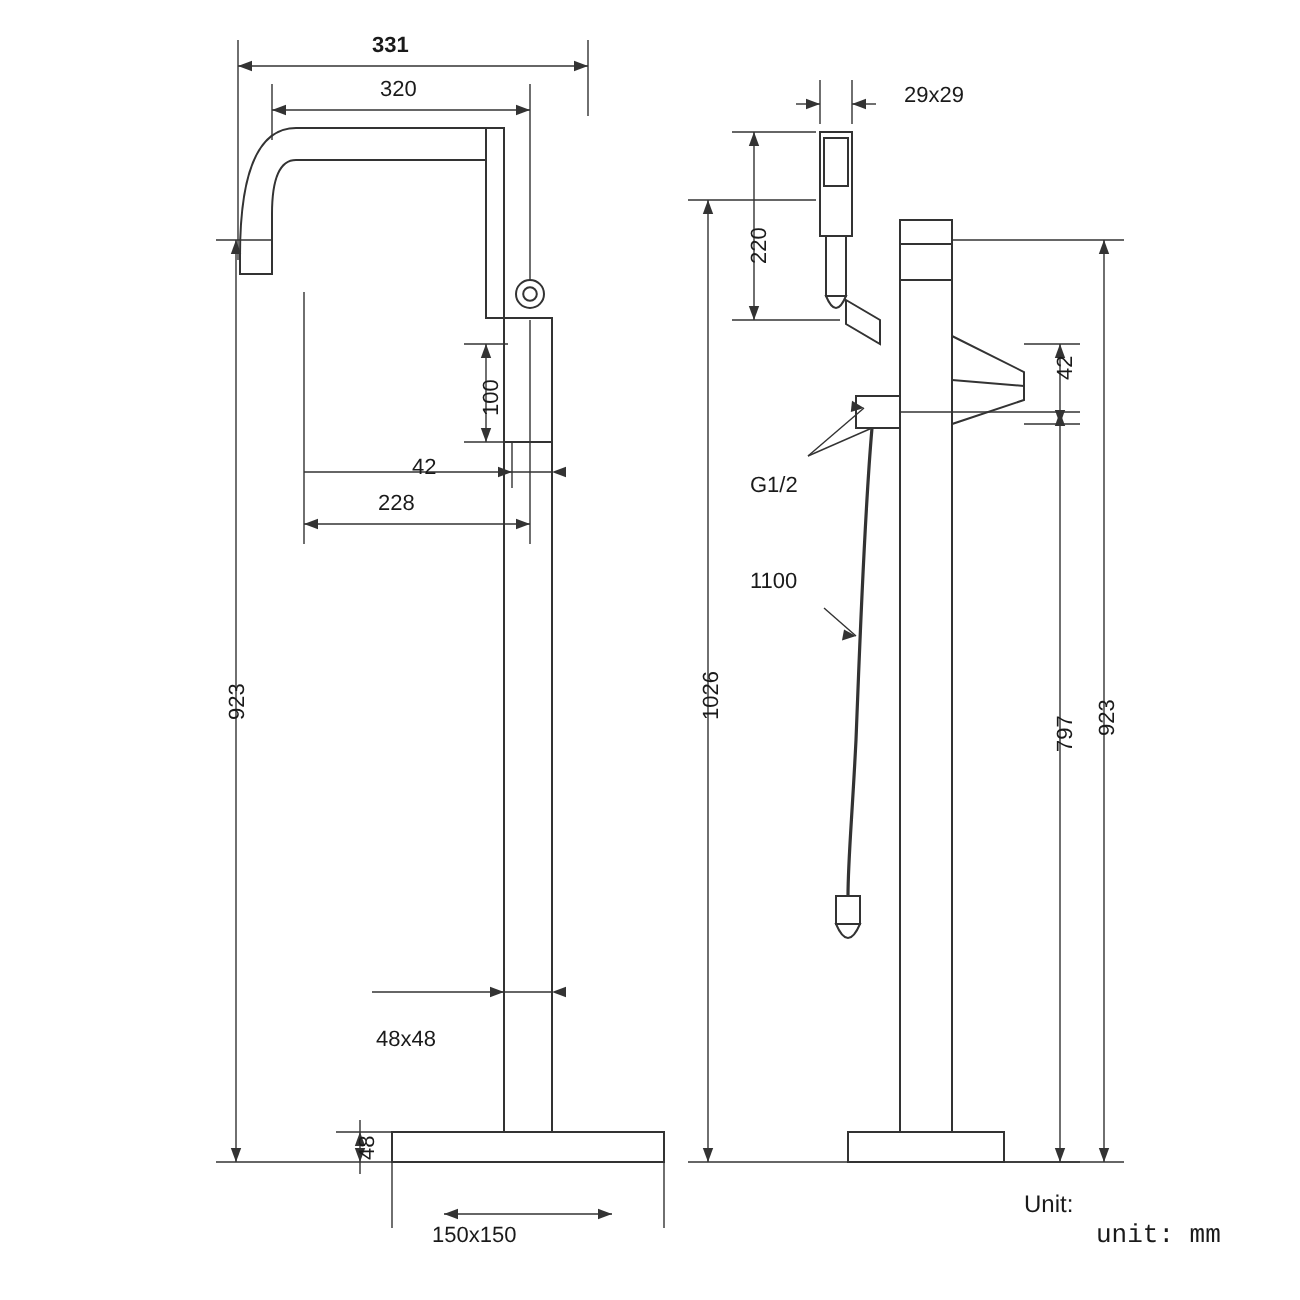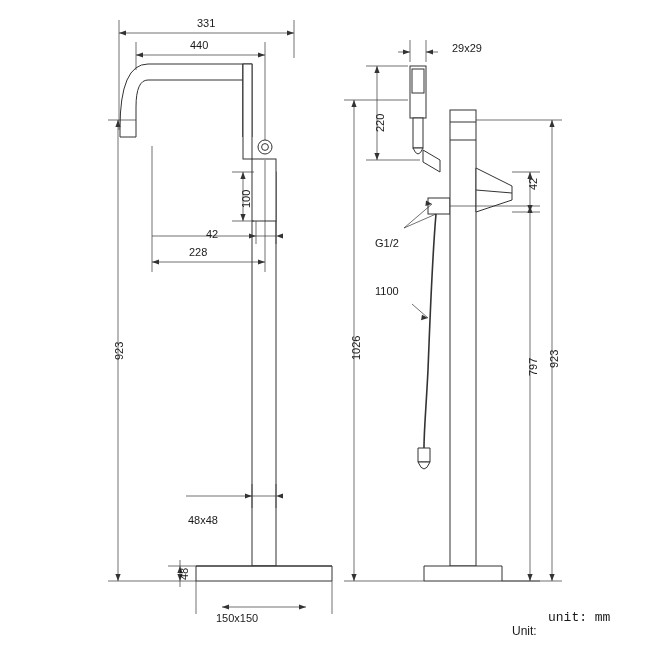--- a/index.html
+++ b/index.html
@@ -185,35 +185,35 @@
       <path d="M552,120 l-2.6,7 5.2,0 z"></path>
           <path d="M552,581 l-2.6,-7 5.2,0 z"></path>
       <path d="M530,206 l-2.6,7 5.2,0 z"></path>
           <path d="M530,581 l-2.6,-7 5.2,0 z"></path>
       <path d="M432,204 l-6,-3.6 -0.6,5.6 z"></path>
       <path d="M428,318 l-6,-3.2 -1,5.4 z"></path>
     </g>
   </g>
 </svg>
 
-<span class="dimtext" style="left:197px;top:17px;">331</span>
-<span class="dimtext" style="left:190px;top:39px;">440</span>
+<span class="dimtext" style="left:186px;top:17px;font-weight:bold;">331</span>
+<span class="dimtext" style="left:190px;top:39px;">320</span>
 <span class="dimtext vtext" style="left:240px;top:208px;">100</span>
 <span class="dimtext" style="left:206px;top:228px;">42</span>
 <span class="dimtext" style="left:189px;top:246px;text-align:right;">228</span>
 <span class="dimtext vtext" style="left:113px;top:360px;">923</span>
 <span class="dimtext" style="left:188px;top:482px;margin-top:32px;">48x48</span>
 <span class="dimtext vtext" style="left:178px;top:580px;">48</span>
 <span class="dimtext" style="left:216px;top:612px;">150x150</span>
 
 <span class="dimtext" style="left:452px;top:42px;">29x29</span>
 <span class="dimtext vtext" style="left:374px;top:132px;">220</span>
 <span class="dimtext vtext" style="left:527px;top:190px;">42</span>
 <span class="dimtext" style="left:375px;top:237px;">G1/2</span>
 <span class="dimtext" style="left:375px;top:285px;">1100</span>
 <span class="dimtext vtext" style="left:350px;top:360px;">1026</span>
 <span class="dimtext vtext" style="left:548px;top:368px;">923</span>
 <span class="dimtext vtext" style="left:527px;top:376px;">797</span>
 
-<span class="unit" style="left:512px;top:624px;">Unit:</span>
+<span class="unit" style="left:512px;top:595px;">Unit:</span>
 <span class="unit" style="left:548px;top:610px;font-size:13px;font-family:Liberation Mono, monospace;">unit: mm</span>
 
 </div>
 
 </body></html>

